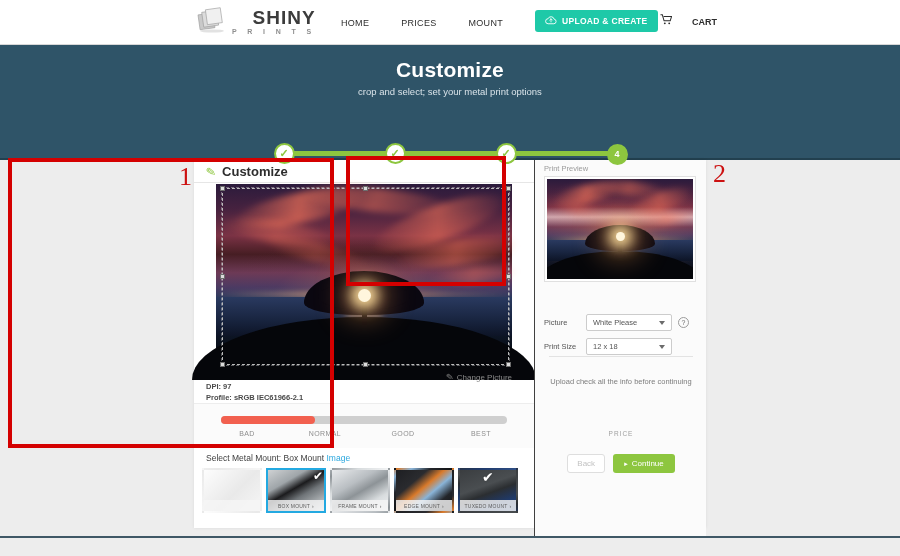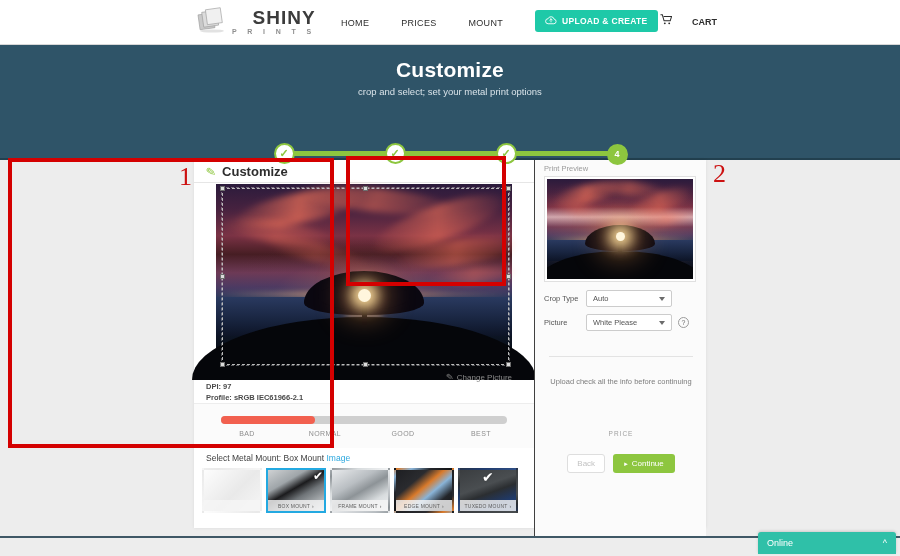--- a/index.html
+++ b/index.html
@@ -616,37 +616,37 @@
               <div class="sea"></div>
               <div class="sea-reflect"></div>
               <div class="hill"></div>
               <div class="tree-canopy" style="width:70px;height:26px;margin-left:-35px;top:46%;"></div>
               <div class="tree-trunk" style="height:18px;width:4px;margin-left:-2px;top:60%;"></div>
               <div class="sun-core" style="width:9px;height:9px;margin-left:-4.5px;top:59%;"></div>
             </div>
           </div>
         </div>
 
-        <div class="opt-row" style="top:130px;">
-          <div class="opt-label">Crop Type</div>
-          <div class="sel-box">
-            <span>Auto</span>
-            <span class="caret"></span>
-          </div>
-        </div>
 
         <div class="opt-row" style="top:154px;">
           <div class="opt-label">Picture</div>
           <div class="sel-box">
             <span>White Please</span>
             <span class="caret"></span>
           </div>
           <div class="help-icon">?</div>
         </div>
 
+        <div class="opt-row" style="top:178px;">
+          <div class="opt-label">Print Size</div>
+          <div class="sel-box">
+            <span>12 x 18</span>
+            <span class="caret"></span>
+          </div>
+        </div>
 
         <div class="divider-dotted"></div>
 
         <div class="notice">Upload check all the info before continuing</div>
         <div class="price-sub">PRICE</div>
 
         <div class="btn-row">
           <div class="btn-back">Back</div>
           <div class="btn-continue">
             <span class="arrow">▸</span>
@@ -657,18 +657,14 @@
     </div>
 
     <div class="anno-box" style="left:8px; top:-2px; width:326px; height:290px;"></div>
     <div class="anno-box" style="left:346px; top:-4px; width:160px; height:130px;"></div>
   </div>
 
   <div class="anno-num" style="left:179px; top:162px;">1</div>
   <div class="anno-num" style="left:713px; top:159px;">2</div>
 
   <div class="footer-strip"></div>
-  <div class="chat-widget">
-    <span>Online</span>
-    <span class="chev">^</span>
-  </div>
 
 </div>
 
 </body></html>

